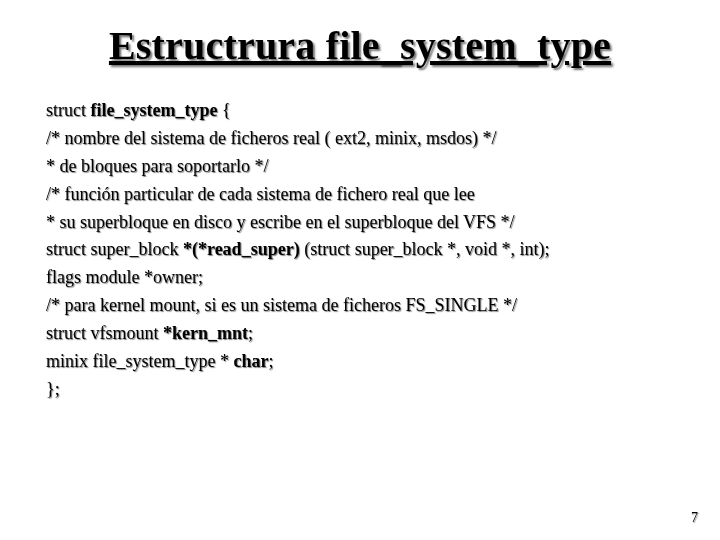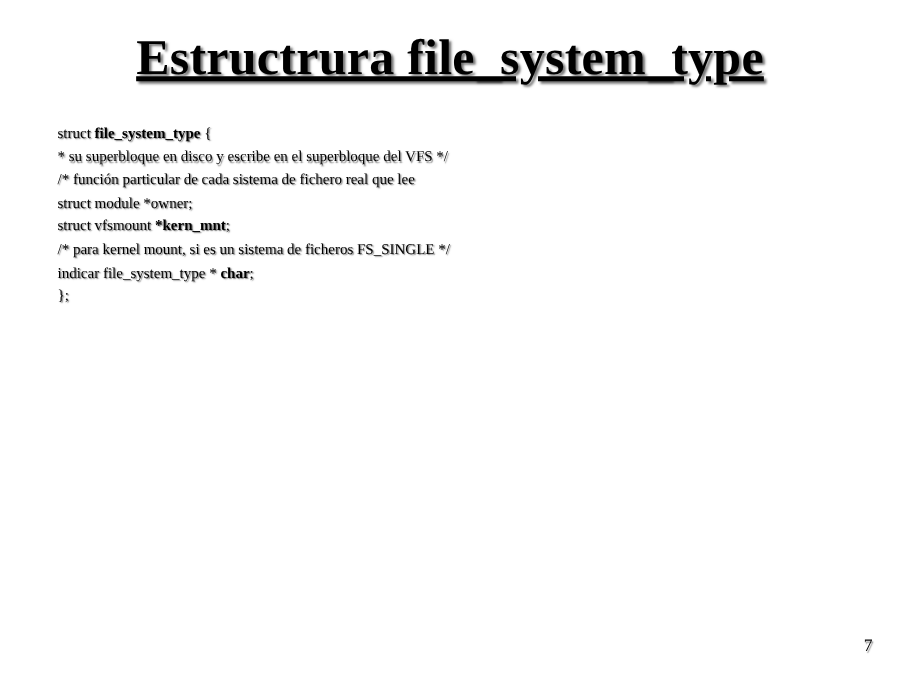--- a/index.html
+++ b/index.html
@@ -22,21 +22,21 @@
   .title {
     font-size: 40px;
     font-weight: bold;
     text-align: center;
     text-decoration: underline;
     text-shadow: 2px 2px 2px rgba(0,0,0,0.55);
     margin: 0 0 28px 0;
     letter-spacing: 0.2px;
   }
   .code {
-    font-size: 12px;
+    font-size: 18px;
     line-height: 1.55;
     text-shadow: 1px 1px 1px rgba(0,0,0,0.5);
   }
   .code .line {
     white-space: normal;
   }
   .b { font-weight: bold; }
   .page-num {
     position: absolute;
     right: 22px;
@@ -47,23 +47,26 @@
 </style>
 </head>
 <body>
 
 <div class="slide">
 
   <h1 class="title">Estructrura file_system_type</h1>
 
   <div class="code">
     <div class="line"><span>struct </span><span class="b">file_system_type</span><span> {</span></div>
+    <div class="line">/* nombre del sistema de ficheros real ( ext2, minix, msdos) */</div>
+    <div class="line">* de bloques para soportarlo */</div>
+    <div class="line">/* función particular de cada sistema de fichero real que lee</div>
     <div class="line">* su superbloque en disco y escribe en el superbloque del VFS */</div>
-    <div class="line">/* función particular de cada sistema de fichero real que lee</div>
-    <div class="line">struct module *owner;</div>
+    <div class="line"><span>struct super_block </span><span class="b">*(*read_super)</span><span> (struct super_block *, void *, int);</span></div>
+    <div class="line">flags module *owner;</div>
+    <div class="line">/* para kernel mount, si es un sistema de ficheros FS_SINGLE */</div>
     <div class="line"><span>struct vfsmount </span><span class="b">*kern_mnt</span><span>;</span></div>
-    <div class="line">/* para kernel mount, si es un sistema de ficheros FS_SINGLE */</div>
-    <div class="line"><span>indicar file_system_type * </span><span class="b">char</span><span>;</span></div>
+    <div class="line"><span>minix file_system_type * </span><span class="b">char</span><span>;</span></div>
     <div class="line">};</div>
   </div>
 
   <div class="page-num">7</div>
 </div>
 
 </body></html>

